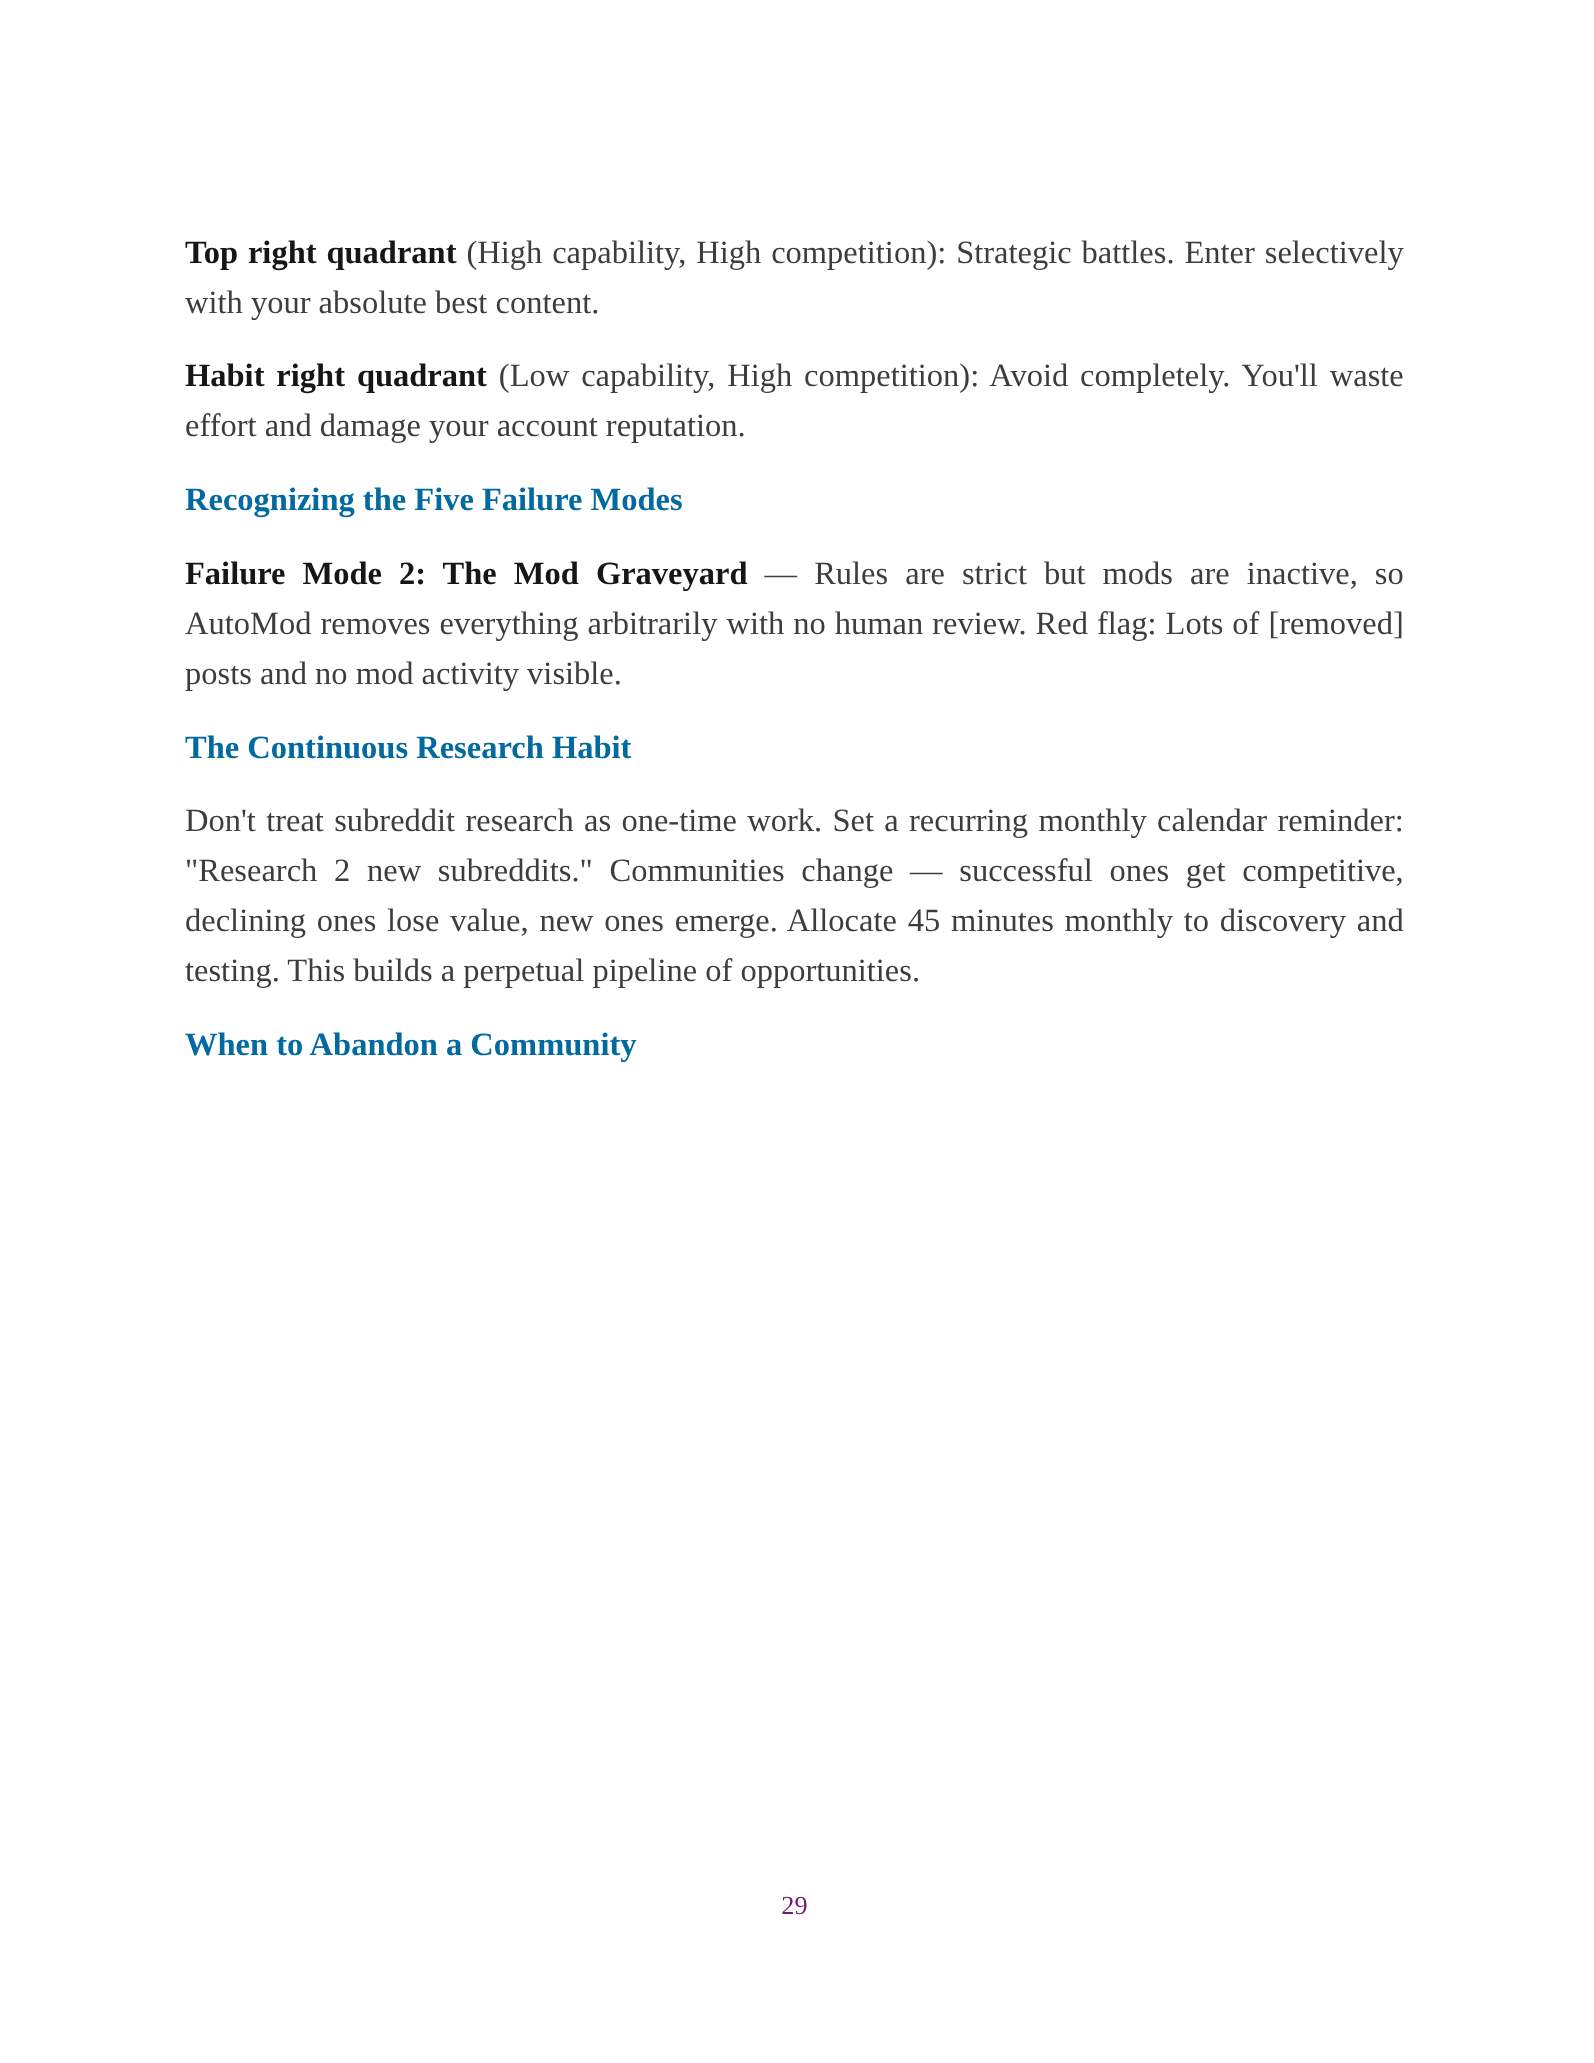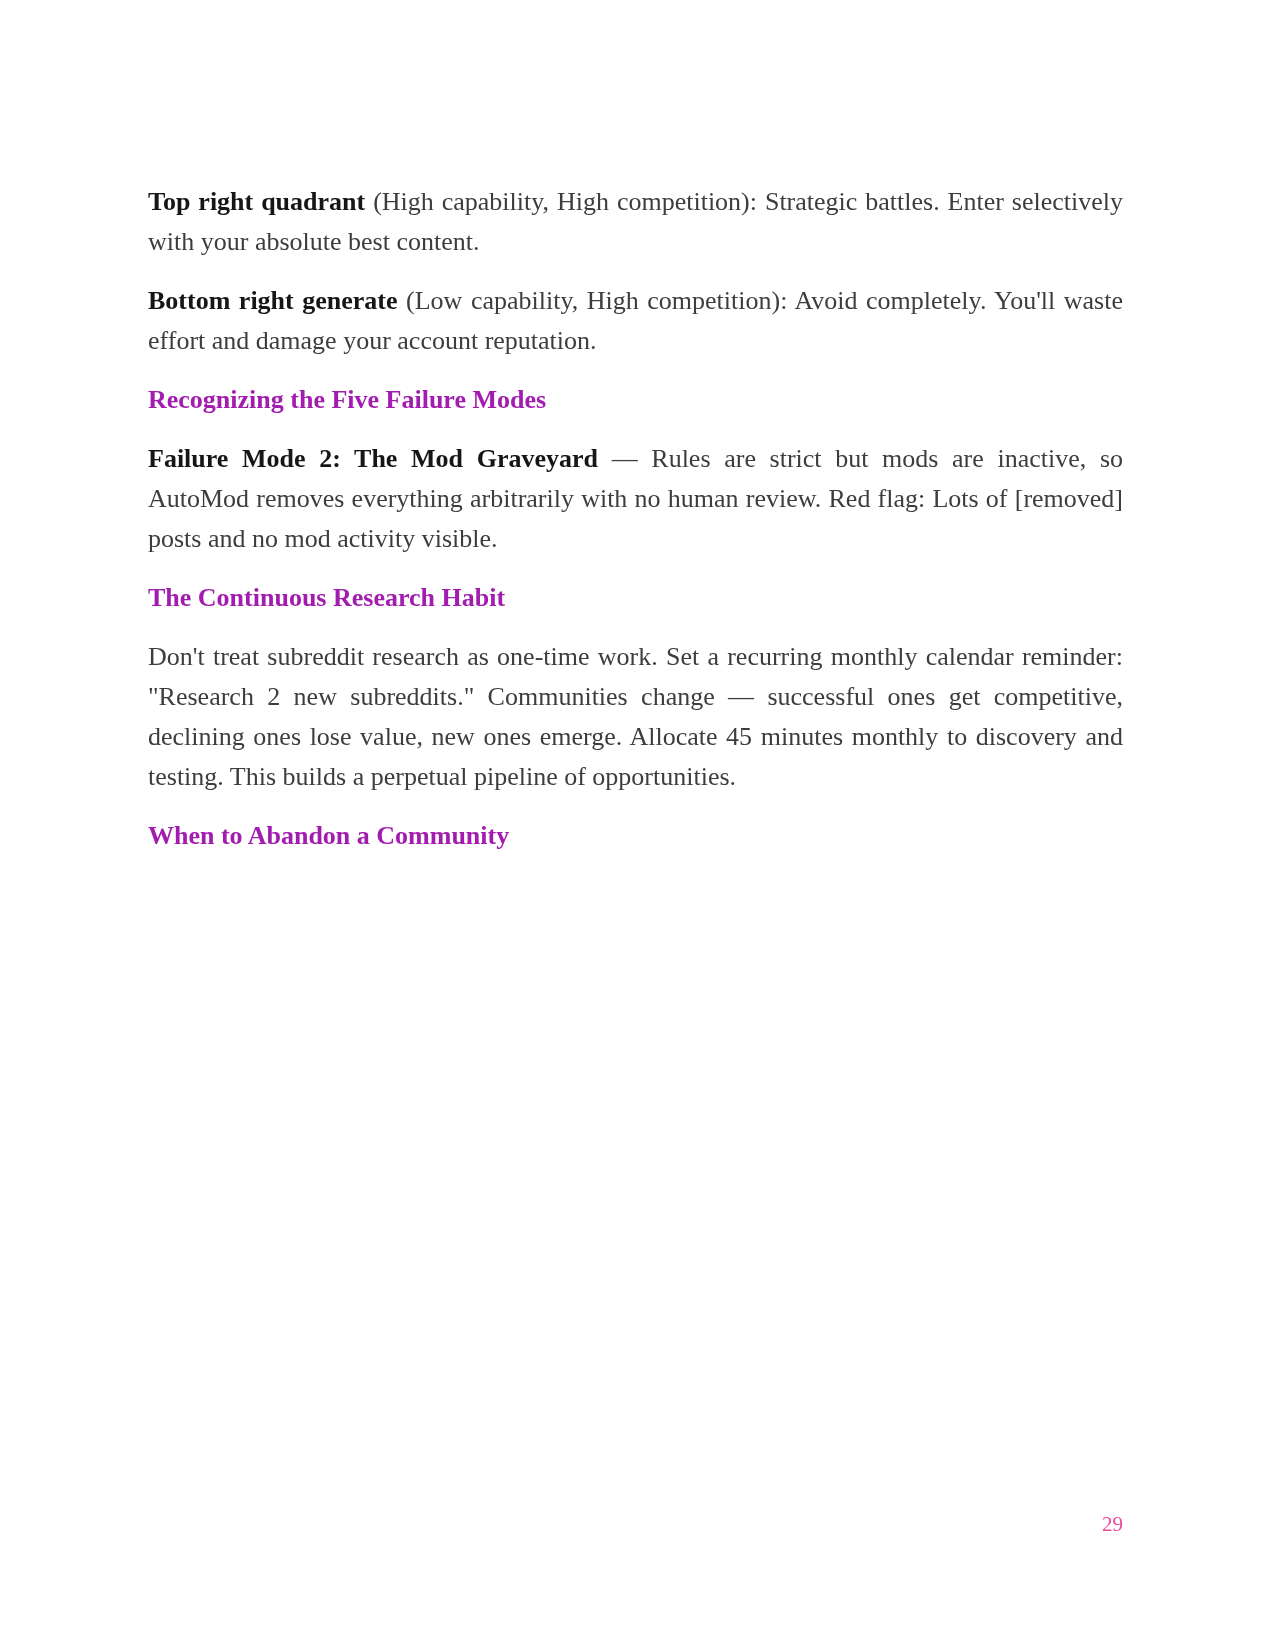--- a/index.html
+++ b/index.html
@@ -33,44 +33,44 @@
     margin: 0 0 19px 0;
   }
   .para .lead {
     font-weight: bold;
     color: #161616;
   }
   .heading {
     font-size: 26px;
     line-height: 40px;
     font-weight: bold;
-    color: #a21caf;
+    color: #0369a1;
     text-align: left;
     margin: 0 0 19px 0;
   }
   .footer {
     position: absolute;
     left: 148px;
     top: 1510px;
     width: 975px;
-    text-align: right;
+    text-align: center;
     font-size: 21px;
     line-height: 28px;
-    color: #ec4899;
+    color: #701a75;
   }
 </style>
 </head>
 <body>
 
 <div class="page">
   <div class="content">
 
     <p class="para"><span class="lead">Top right quadrant</span><span> (High capability, High competition): Strategic battles. Enter selectively with your absolute best content.</span></p>
 
-    <p class="para"><span class="lead">Bottom right generate</span><span> (Low capability, High competition): Avoid completely. You'll waste effort and damage your account reputation.</span></p>
+    <p class="para"><span class="lead">Habit right quadrant</span><span> (Low capability, High competition): Avoid completely. You'll waste effort and damage your account reputation.</span></p>
 
     <h2 class="heading">Recognizing the Five Failure Modes</h2>
 
 
     <p class="para"><span class="lead">Failure Mode 2: The Mod Graveyard</span><span> — Rules are strict but mods are inactive, so AutoMod removes everything arbitrarily with no human review. Red flag: Lots of [removed] posts and no mod activity visible.</span></p>
 
 
 
 
     <h2 class="heading">The Continuous Research Habit</h2>

